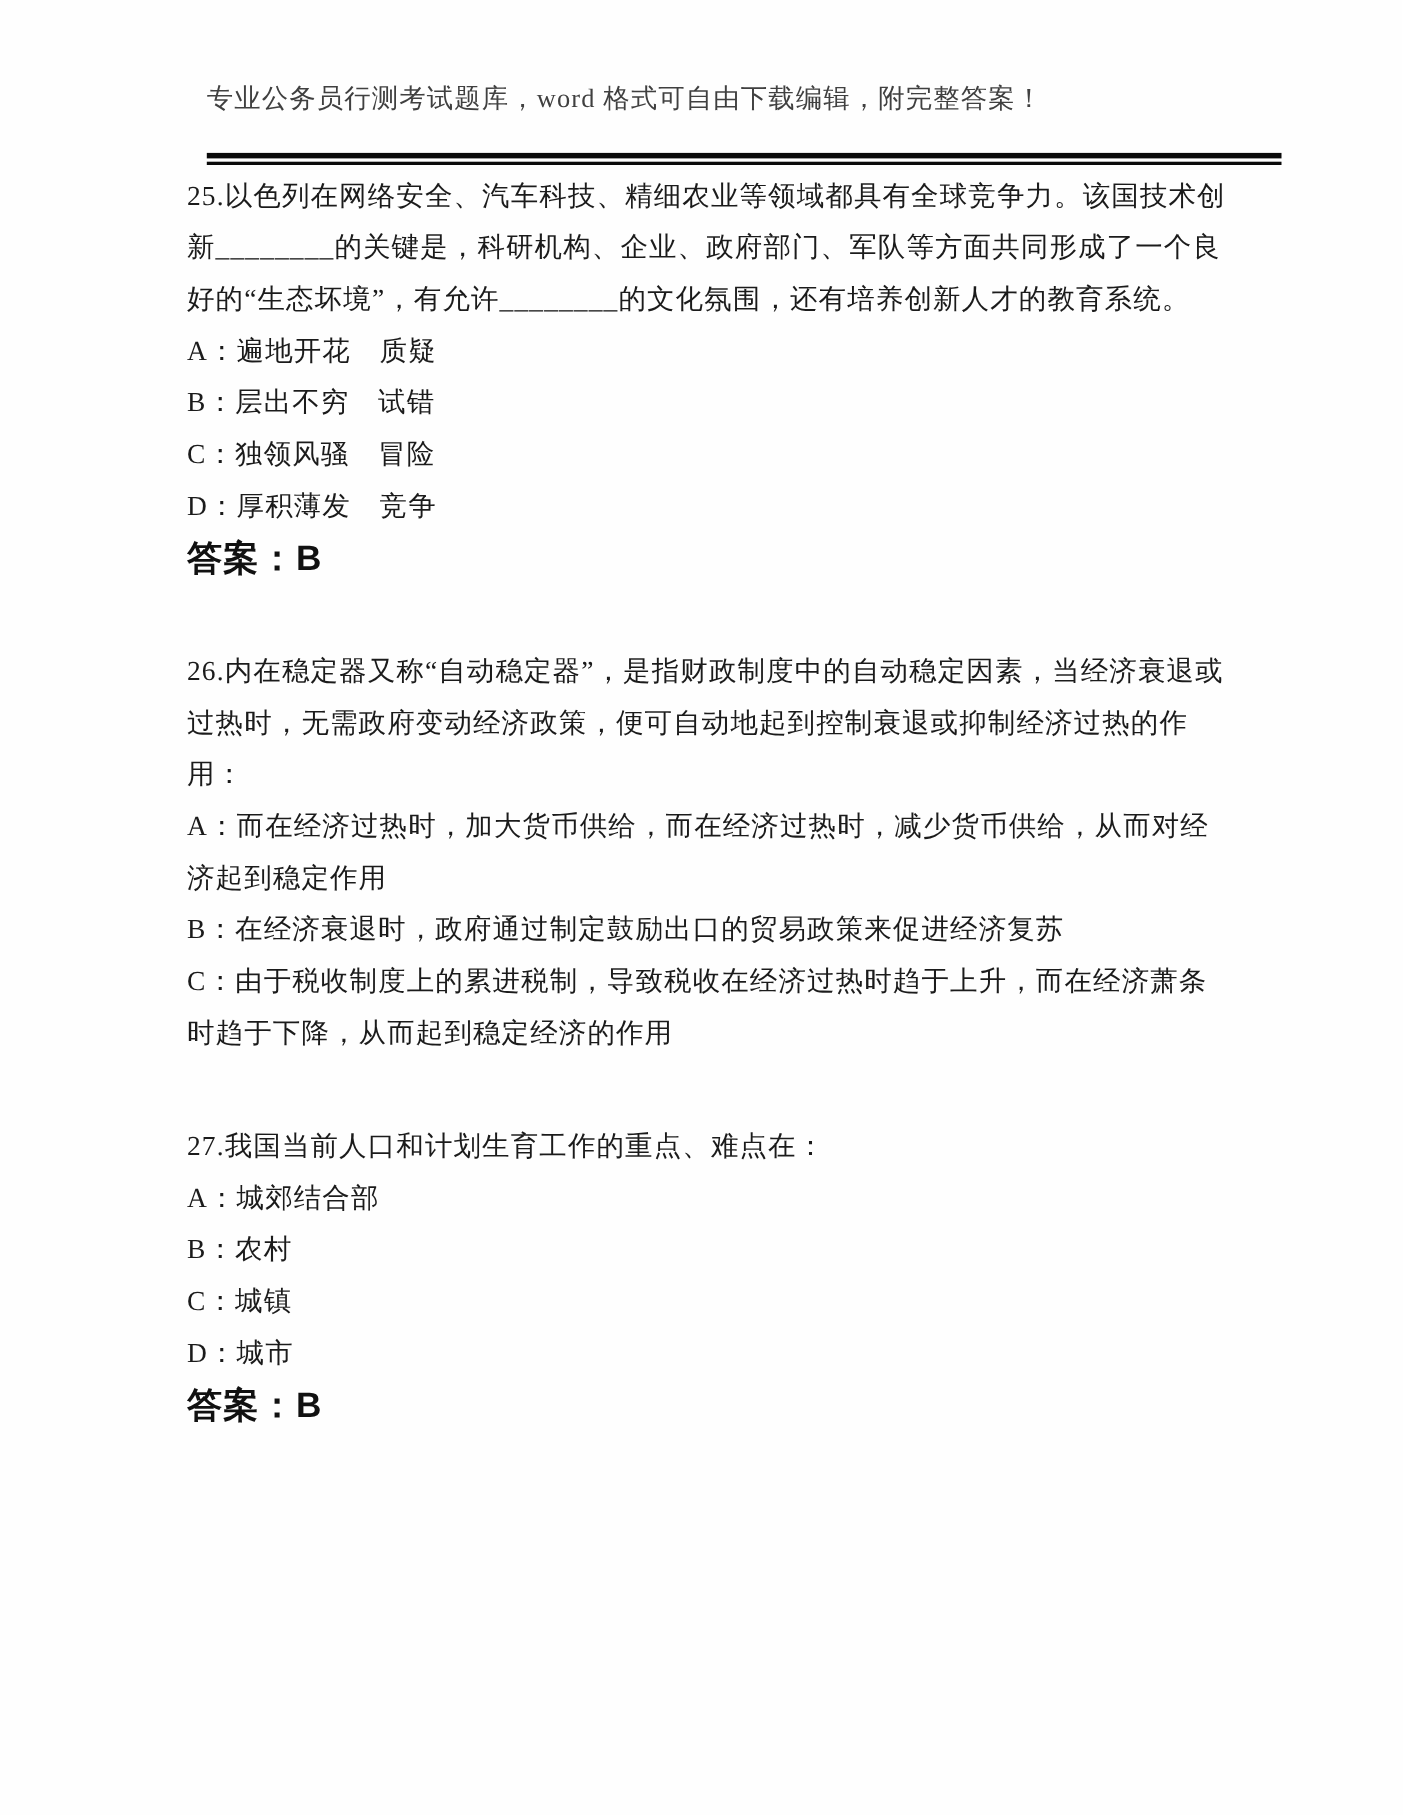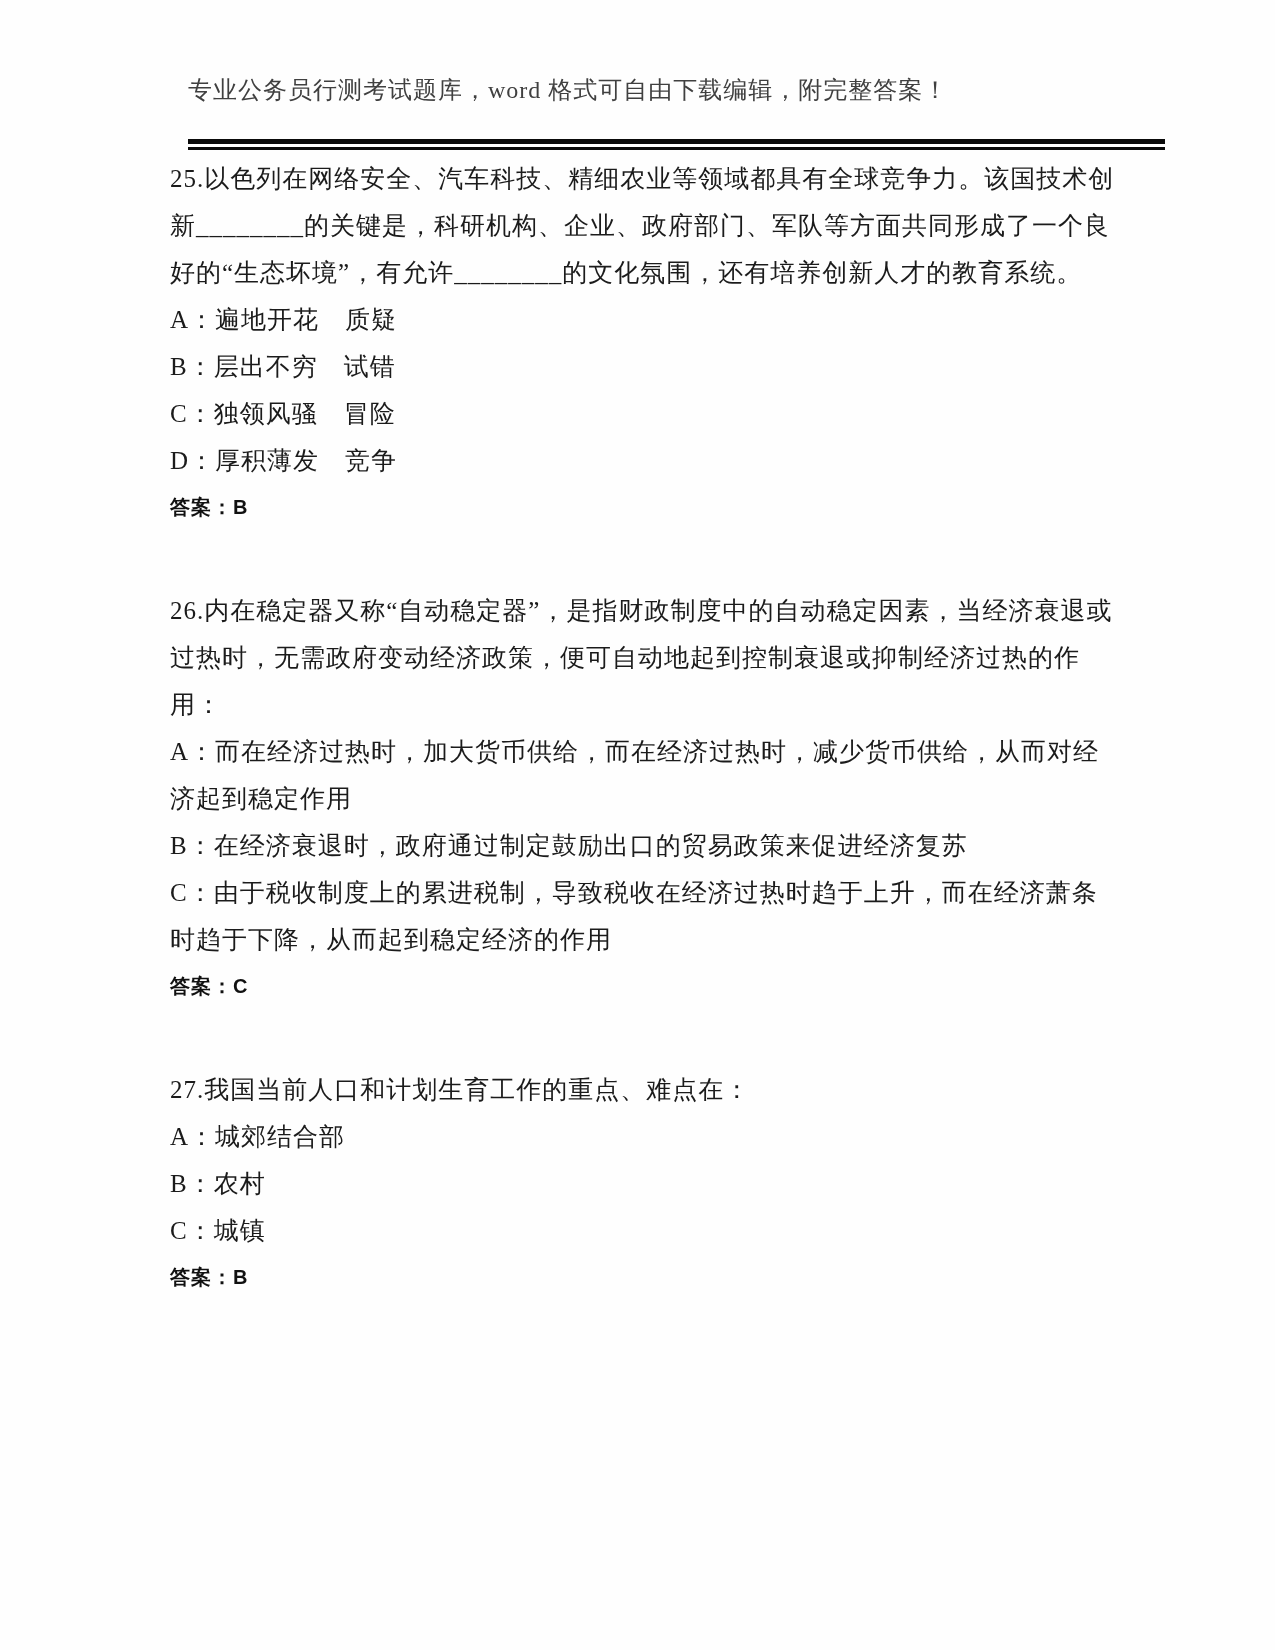--- a/index.html
+++ b/index.html
@@ -46,21 +46,21 @@
     margin: 0;
     font-size: 25px;
     line-height: 47px;
     letter-spacing: 1px;
     white-space: pre-wrap;
     overflow-wrap: anywhere;
   }
   .answer {
     font-family: "Liberation Sans", sans-serif;
     font-weight: 700;
-    font-size: 20px;
+    font-size: 32px;
     color: #111111;
   }
   .question + .question {
     margin-top: 56px;
   }
 </style>
 </head>
 <body>
 
 <div class="page">
@@ -79,25 +79,25 @@
       <p class="option">C：独领风骚　冒险</p>
       <p class="option">D：厚积薄发　竞争</p>
       <p class="answer">答案：B</p>
     </section>
 
     <section class="question">
       <p class="q-text">26.内在稳定器又称“自动稳定器”，是指财政制度中的自动稳定因素，当经济衰退或过热时，无需政府变动经济政策，便可自动地起到控制衰退或抑制经济过热的作用：</p>
       <p class="option">A：而在经济过热时，加大货币供给，而在经济过热时，减少货币供给，从而对经济起到稳定作用</p>
       <p class="option">B：在经济衰退时，政府通过制定鼓励出口的贸易政策来促进经济复苏</p>
       <p class="option">C：由于税收制度上的累进税制，导致税收在经济过热时趋于上升，而在经济萧条时趋于下降，从而起到稳定经济的作用</p>
-      <p class="answer">答案：C</p>
     </section>
 
     <section class="question">
       <p class="q-text">27.我国当前人口和计划生育工作的重点、难点在：</p>
       <p class="option">A：城郊结合部</p>
       <p class="option">B：农村</p>
       <p class="option">C：城镇</p>
+      <p class="option">D：城市</p>
       <p class="answer">答案：B</p>
     </section>
 
   </main>
 </div>
 
 </body></html>

